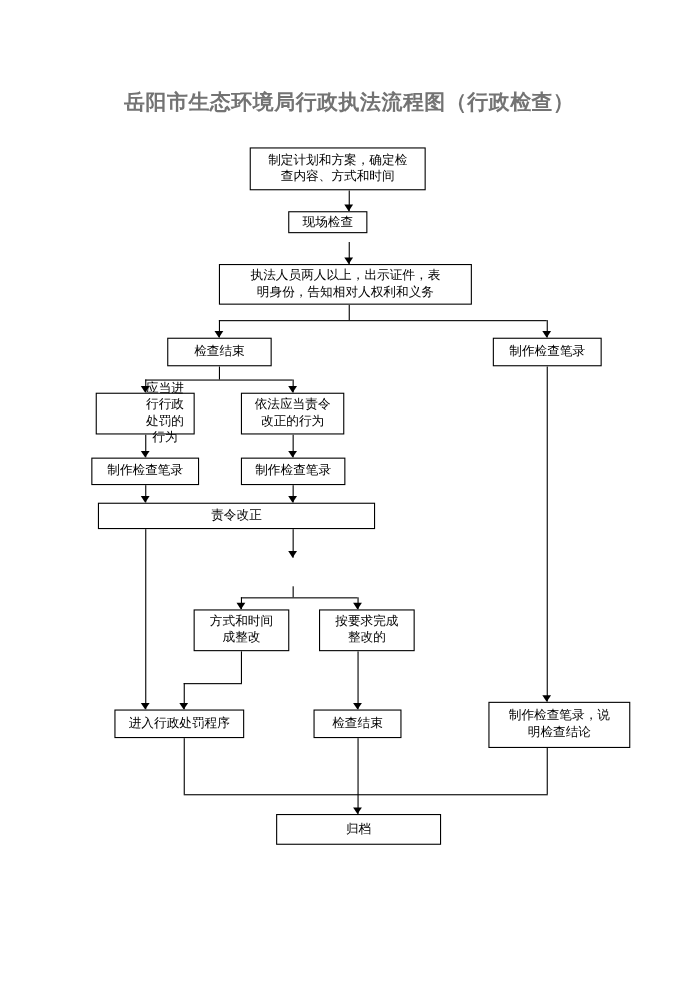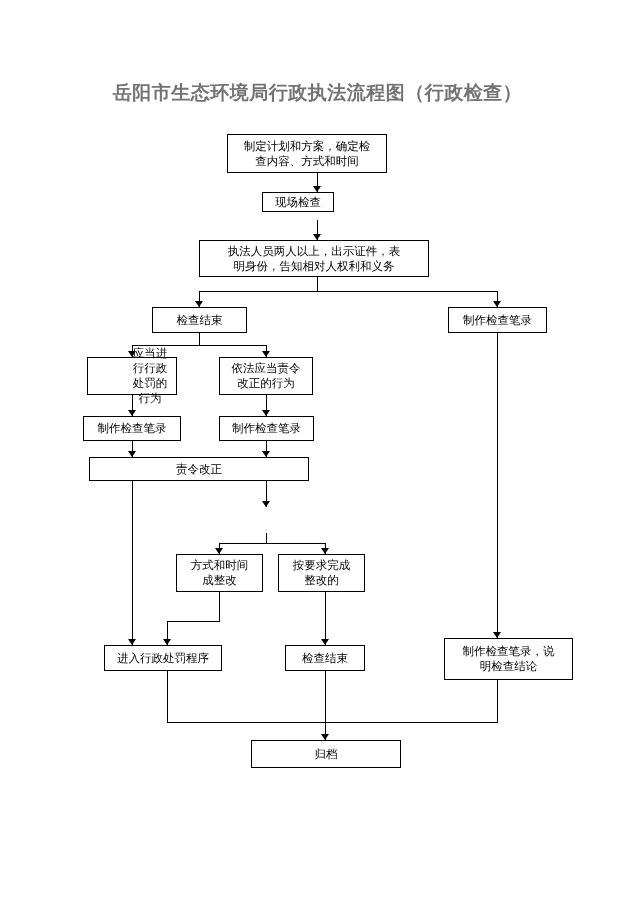--- a/index.html
+++ b/index.html
@@ -148,27 +148,27 @@
   <div class="node" style="left:87px; top:357px; width:90px; height:38px;padding-left:40px;">应当进行行政
 处罚的行为</div>
 
   <div class="node" style="left:219px; top:357px; width:94px; height:38px;">依法应当责令
 改正的行为</div>
 
   <div class="node" style="left:83px; top:416px; width:98px; height:25px;">制作检查笔录</div>
 
   <div class="node" style="left:219px; top:416px; width:95px; height:25px;">制作检查笔录</div>
 
-  <div class="node" style="left:89px; top:457px; width:220px; height:24px;">责令改正</div>
+  <div class="node" style="left:89px; top:457px; width:252px; height:24px;">责令改正</div>
 
 
   <div class="node" style="left:176px; top:554px; width:87px; height:38px;">方式和时间
 成整改</div>
 
-  <div class="node" style="left:278px; top:554px; width:87px; height:38px;">按要求完成
+  <div class="node" style="left:290px; top:554px; width:87px; height:38px;">按要求完成
 整改的</div>
 
   <div class="node" style="left:104px; top:645px; width:118px; height:26px;">进入行政处罚程序</div>
 
   <div class="node" style="left:285px; top:645px; width:80px; height:26px;">检查结束</div>
 
   <div class="node" style="left:444px; top:638px; width:129px; height:42px;">制作检查笔录，说
 明检查结论</div>
 
   <div class="node" style="left:251px; top:740px; width:150px; height:28px;">归档</div>

